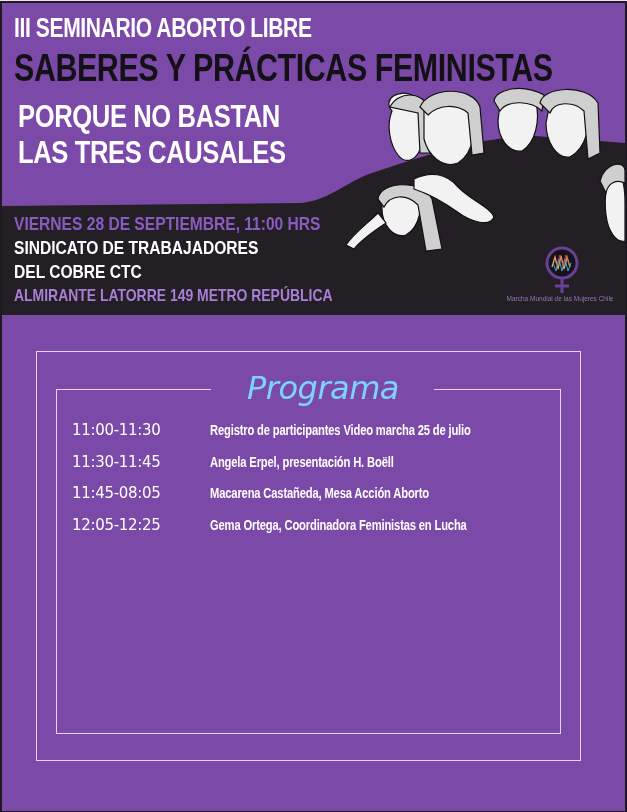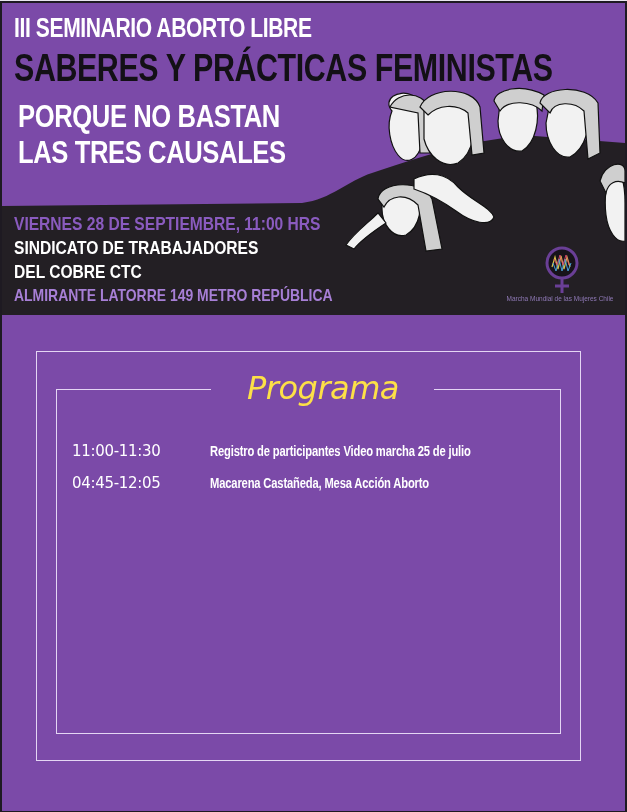--- a/index.html
+++ b/index.html
@@ -57,24 +57,24 @@
     }
     .frame-top-left {
       position: absolute; left: 54px; top: 386px; width: 155px; height: 1px; background: #e4d6f4;
     }
     .frame-top-right {
       position: absolute; left: 432px; top: 386px; width: 127px; height: 1px; background: #e4d6f4;
     }
     .programa-title {
       position: absolute; left: 210px; top: 366px; width: 222px; text-align: center;
       font-family: "DejaVu Sans", sans-serif; font-style: italic;
-      font-size: 32px; color: #fde047; letter-spacing: -0.5px;
+      font-size: 32px; color: #7dd3fc; letter-spacing: -0.5px;
     }
     .schedule {
-      position: absolute; left: 70px; top: 418px; width: 490px; margin-top: 21px;
+      position: absolute; left: 70px; top: 418px; width: 490px;
     }
     .row {
       position: relative; height: 31.7px;
       font-family: "DejaVu Sans", sans-serif; color: #ffffff; white-space: nowrap;
     }
     .row .time {
       position: absolute; left: 0; top: 0; font-size: 15px; letter-spacing: -0.3px;
     }
     .row .desc {
       position: absolute; left: 138px; top: 1px; font-size: 14px;
@@ -148,18 +148,26 @@
   <div class="frame-top-right"></div>
 
   <div class="programa-title">Programa</div>
 
   <div class="schedule">
     <div class="row">
       <span class="time">11:00-11:30</span>
       <span class="desc">Registro de participantes Video marcha 25 de julio</span>
     </div>
     <div class="row">
-      <span class="time">04:45-12:05</span>
+      <span class="time">11:30-11:45</span>
+      <span class="desc">Angela Erpel, presentación H. Boëll</span>
+    </div>
+    <div class="row">
+      <span class="time">11:45-08:05</span>
       <span class="desc">Macarena Castañeda, Mesa Acción Aborto</span>
+    </div>
+    <div class="row">
+      <span class="time">12:05-12:25</span>
+      <span class="desc">Gema Ortega, Coordinadora Feministas en Lucha</span>
     </div>
   </div>
 
 </div>
 
 </body></html>

